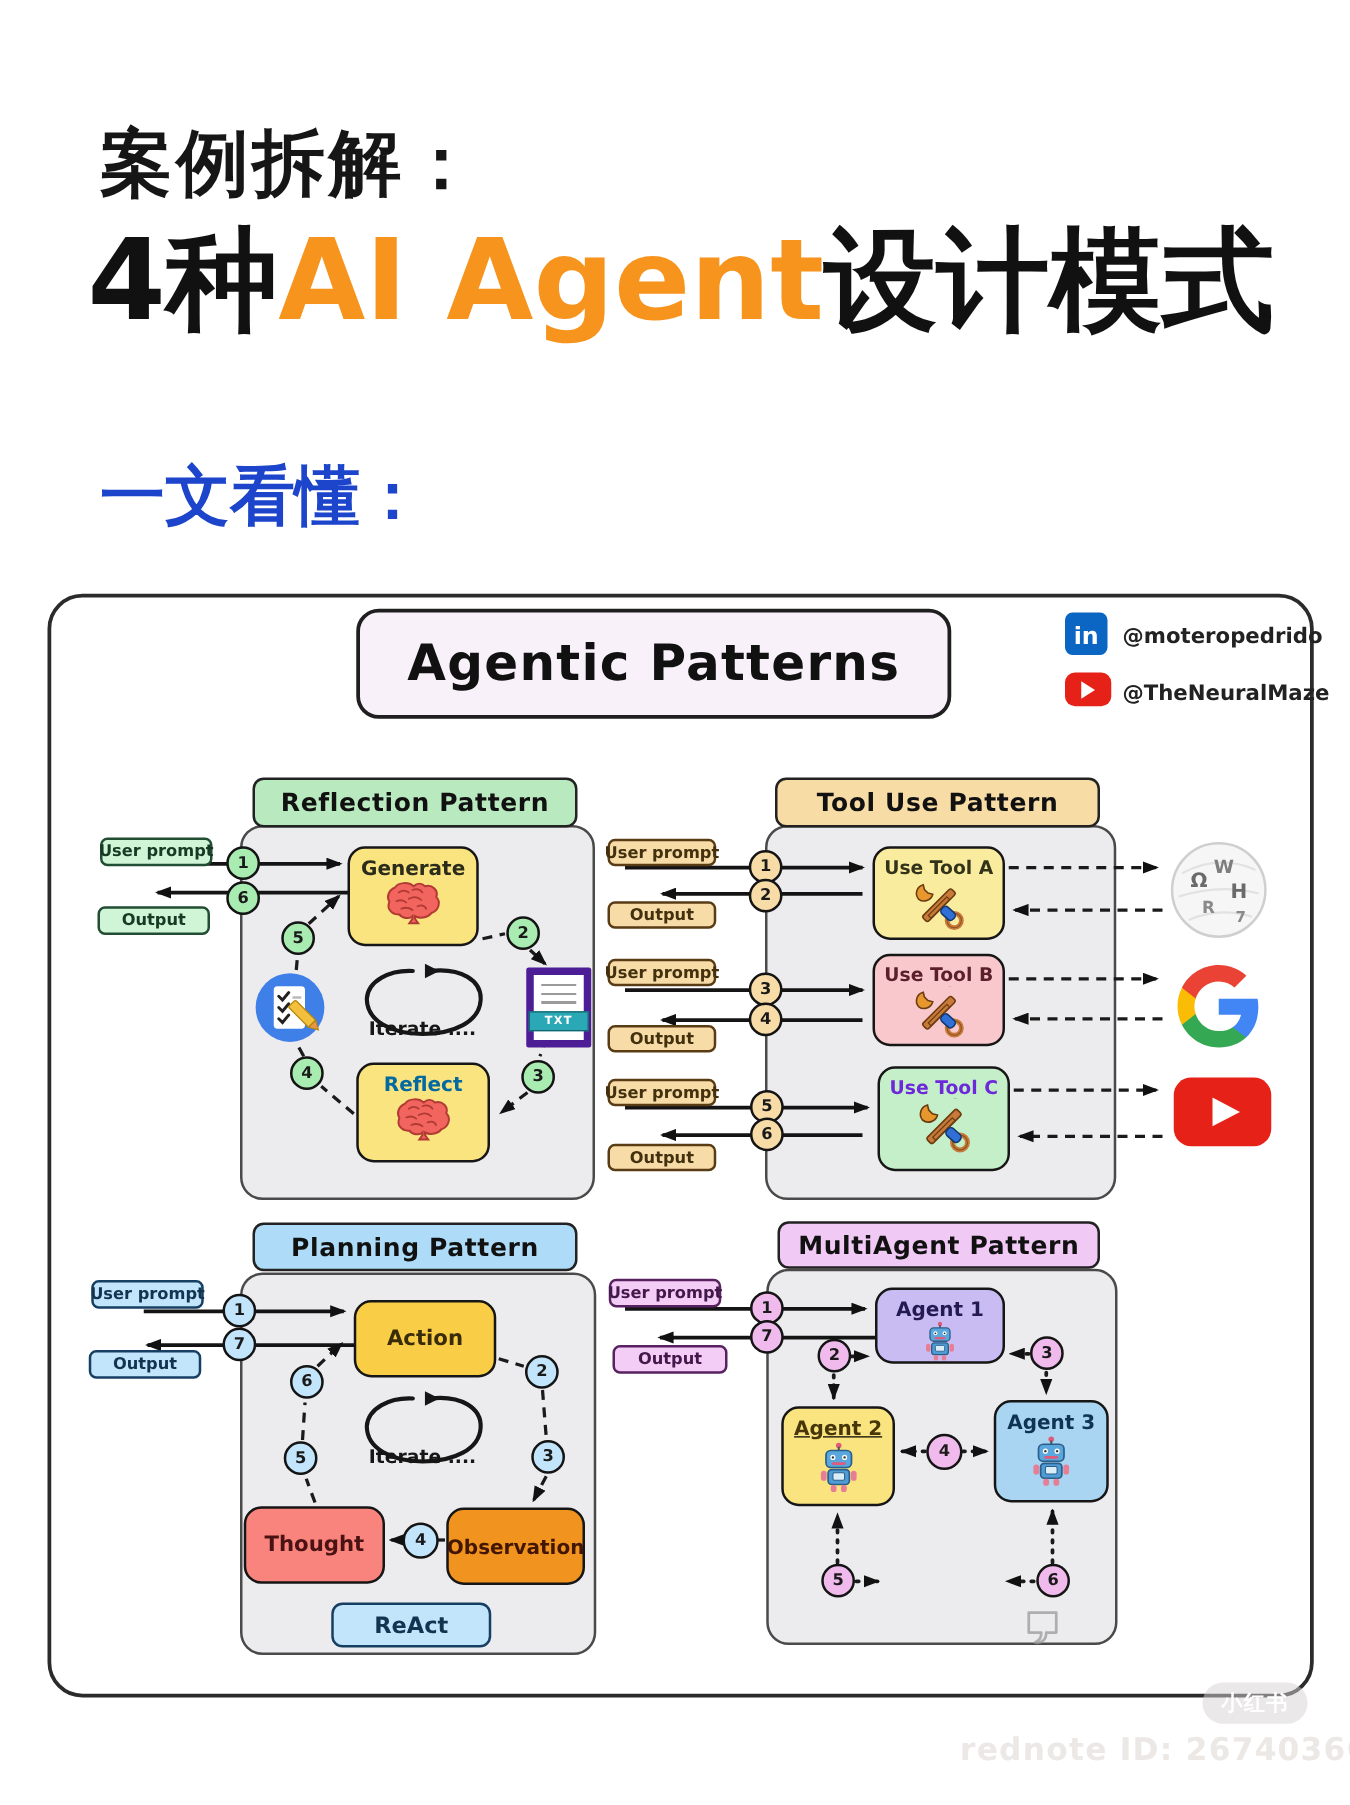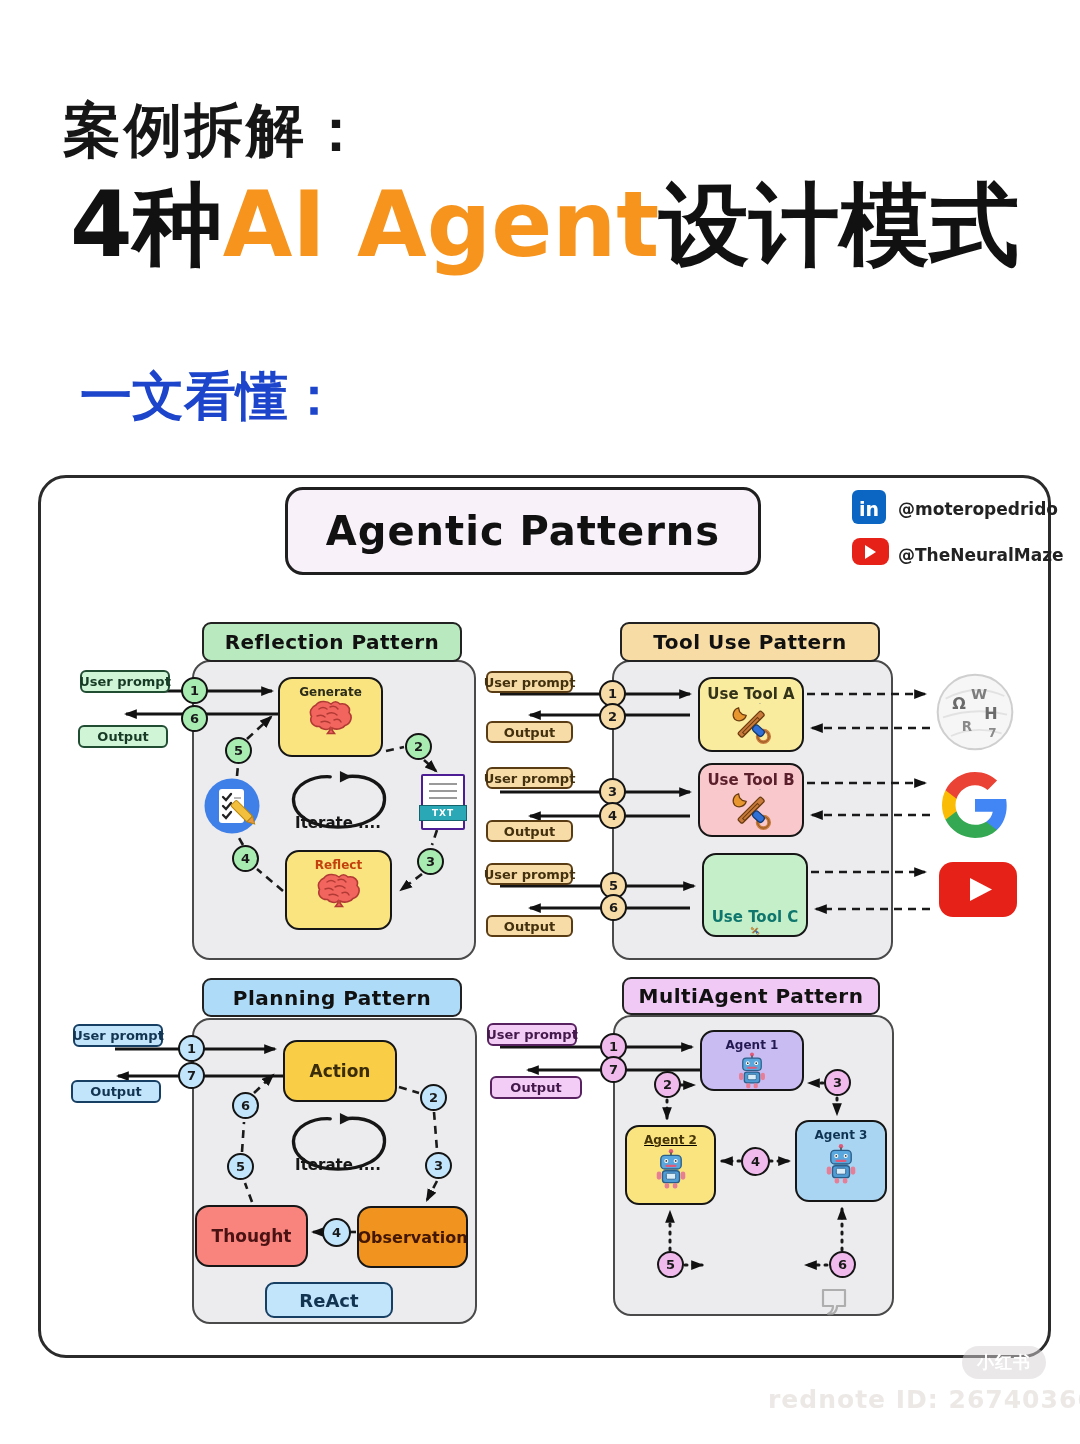--- a/index.html
+++ b/index.html
@@ -29,27 +29,27 @@
         font-size:13px;font-weight:700;box-sizing:border-box;white-space:nowrap;}
   .pill.green{background:#D0F4D6;border-color:#214d33;color:#173a24;}
   .pill.tan{background:#F7DCA8;border-color:#5a3c14;color:#42300e;}
   .pill.blue{background:#C2E5FB;border-color:#173f63;color:#123451;}
   .pill.purple{background:#F3CDF6;border-color:#58215f;color:#43184a;}
   .step{border:2.4px solid #141414;border-radius:50%;display:flex;align-items:center;justify-content:center;
         font-size:13px;font-weight:700;color:#1a1a1a;width:27px;height:27px;box-sizing:border-box;}
   .step.green{background:#A9ECB2;} .step.tan{background:#F7DCA8;} .step.blue{background:#C2E5FB;} .step.pink{background:#F0BBEC;}
   .nodebox{border:2.6px solid #161616;border-radius:14px;display:flex;flex-direction:column;align-items:center;
            justify-content:flex-start;box-sizing:border-box;padding-top:6px;font-weight:700;}
-  .nodebox .lbl{font-size:12px;font-weight:700;}
+  .nodebox .lbl{font-size:16px;font-weight:700;}
   .center-lbl{justify-content:center;padding-top:0;}
   .iterate{display:flex;align-items:flex-end;justify-content:center;font-size:15px;font-weight:700;color:#161616;}
   .iterate span{position:relative;z-index:2;}
   .iterate svg{position:absolute;left:0;top:0;width:100%;height:100%;}
   
-  .txt-icon{background:#fff;border:2px solid #4c1d95;border-radius:2px;}
+  .txt-icon{background:#fff;border:6px solid #4c1d95;border-radius:2px;}
   .txt-lines{position:absolute;left:6px;right:6px;top:7px;height:18px;
              background:repeating-linear-gradient(#9a9a9a 0 2px,transparent 2px 7px);}
   .txt-band{position:absolute;left:-4px;right:-4px;top:29px;height:14px;background:#2BA8B5;border:1.5px solid #14646e;
             color:#fff;font-size:9px;font-weight:800;text-align:center;line-height:14px;letter-spacing:1px;}
   
   .wm-pill{background:rgba(214,210,210,.5);border-radius:17px;color:#ffffff;font-size:17px;font-weight:700;
            display:flex;align-items:center;justify-content:center;letter-spacing:1px;}
   .wm-id{color:#ece8e6;font-size:25px;font-weight:600;letter-spacing:1px;white-space:nowrap;}
   .arrows{position:absolute;left:0;top:0;pointer-events:none;}
 </style>
@@ -123,21 +123,21 @@
       </g>
     </symbol>
     <symbol id="sym-curl" viewBox="0 0 36 30">
       <path d="M5 2 h22 v16 h-8 c0 6 -4 9 -9 8 c4 -2 5 -4 5 -8 h-10 z" fill="none" stroke="#9a9a9a" stroke-width="2.2" stroke-linejoin="round"></path>
     </symbol>
   </defs>
 </svg>
 
 <div class="page">
 
-  <div class="abs kicker" style="left:63px;top:92px;text-align:right;">案例拆解：</div>
+  <div class="abs kicker" style="left:80px;top:92px;text-align:right;">案例拆解：</div>
   <div class="abs bigtitle" style="left:70px;top:178px;"><span>4种</span><span class="hl">AI Agent</span><span>设计模式</span></div>
   <div class="abs subtitle" style="left:80px;top:362px;">一文看懂：</div>
 
   <div class="abs card" style="left:38px;top:475px;width:1007px;height:877px;"></div>
 
   <div class="abs dg-title" style="left:285px;top:487px;width:470px;height:82px;">
       <span>Agentic Patterns</span>
     </div>
   <div class="abs li-badge" style="left:852px;top:490px;width:34px;height:34px;">
       <span>in</span>
@@ -239,21 +239,21 @@
     <span>Iterate ....</span>
   </div>
   <svg class="abs" style="left:203px;top:777px;" width="58" height="58">
       <use href="#sym-check"></use>
     </svg>
   <div class="abs txt-icon" style="left:421px;top:774px;width:40px;height:52px;">
     <div class="txt-lines"></div>
     <div class="txt-band">TXT</div>
   </div>
   <div class="abs nodebox" style="left:285px;top:850px;width:107px;height:80px;background:#FAE47F;">
-    <span class="lbl" style="color:#c2410c;">Reflect</span>
+    <span class="lbl" style="color:#0369a1;">Reflect</span>
     <svg width="48" height="38">
         <use href="#sym-brain"></use>
       </svg>
   </div>
 
   <div class="abs pill tan" style="left:486px;top:671px;width:87px;height:22px;">User prompt</div>
   <div class="abs pill tan" style="left:486px;top:721px;width:87px;height:22px;">Output</div>
   <div class="abs pill tan" style="left:486px;top:767px;width:87px;height:22px;">User prompt</div>
   <div class="abs pill tan" style="left:486px;top:820px;width:87px;height:22px;">Output</div>
   <div class="abs pill tan" style="left:486px;top:863px;width:87px;height:22px;">User prompt</div>
@@ -272,21 +272,21 @@
         <use href="#sym-tools"></use>
       </svg>
   </div>
   <div class="abs nodebox" style="left:698px;top:763px;width:106px;height:74px;background:#F8C8CC;">
     <span class="lbl" style="font-size:15px;color:#5a1f2a;">Use Tool B</span>
     <svg width="42" height="42">
         <use href="#sym-tools"></use>
       </svg>
   </div>
   <div class="abs nodebox" style="left:702px;top:853px;width:106px;height:84px;background:#C4EFC9;">
-    <span class="lbl" style="font-size:15px;color:#0f766e;margin-top:47px;">Use Tool C</span>
+    <span class="lbl" style="font-size:15px;color:#6d28d9;">Use Tool C</span>
     <svg width="44" height="44">
         <use href="#sym-tools"></use>
       </svg>
   </div>
 
   <svg class="abs" style="left:935px;top:672px;" width="80" height="80">
       <use href="#sym-wiki"></use>
     </svg>
   <svg class="abs" style="left:939px;top:769px;" width="72" height="72">
       <use href="#sym-google"></use>

